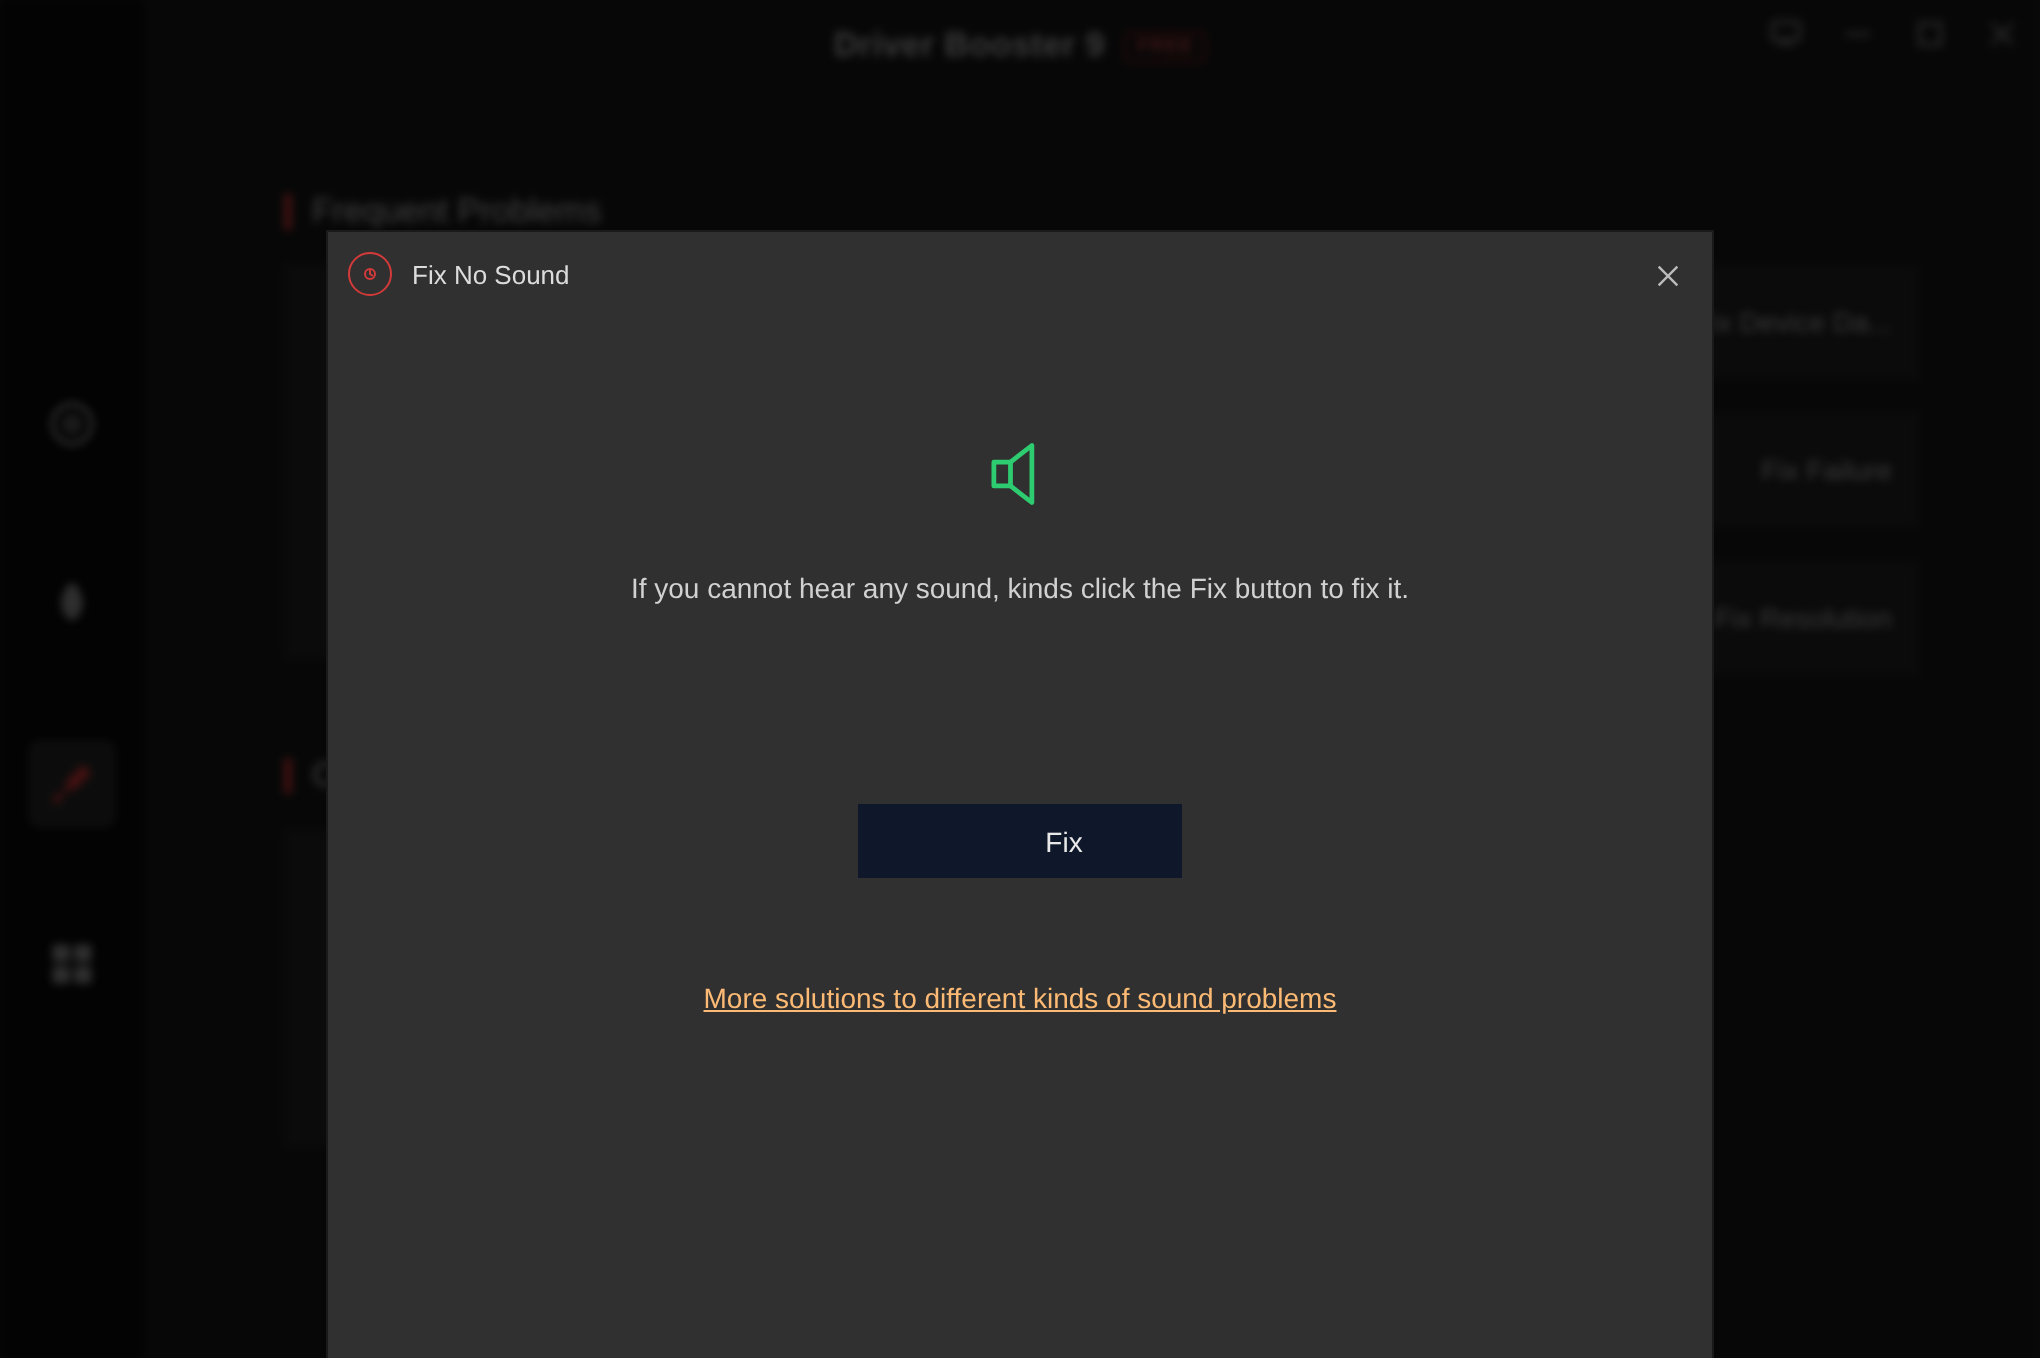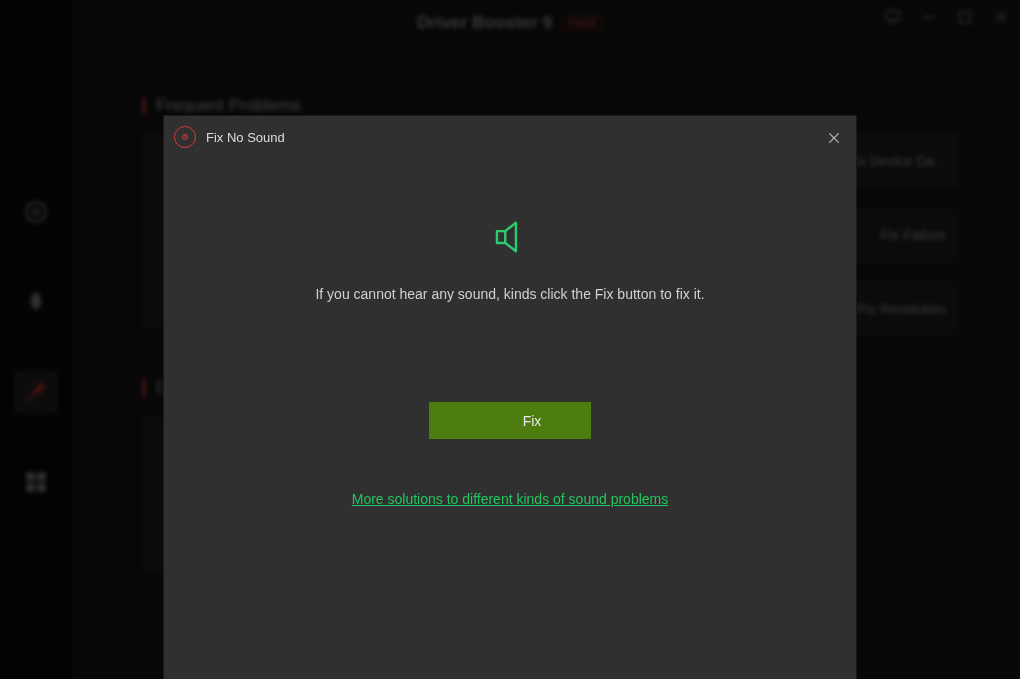--- a/index.html
+++ b/index.html
@@ -95,26 +95,26 @@
   .modal-body {
     position:absolute; left:0; right:0; top:92px; bottom:0;
     display:flex; flex-direction:column; align-items:center;
   }
   .sound-icon { color:#2ecc71; margin-top:10px; }
   .sound-icon svg{ width:38px; height:38px; display:block; }
   .modal-msg { margin-top:30px; font-size:14px; color:#d1d1d1; text-align:center; }
 
   .fix-btn {
     margin-top:100px;
-    width:162px; height:37px; background:#4d7c0f; color:#e8e8e8;
+    width:162px; height:37px; background:#0f172a; color:#e8e8e8;
     border:none; font-size:14px; cursor:pointer;padding-left:44px;
   }
 
   .more-link {
-    margin-top:52px; color:#22c55e; font-size:14px;
+    margin-top:52px; color:#fdba74; font-size:14px;
     text-decoration:underline; cursor:pointer;
   }
 </style>
 </head>
 <body>
 
 <div class="app-bg">
 
   <div class="hamburger">
     <span></span>

